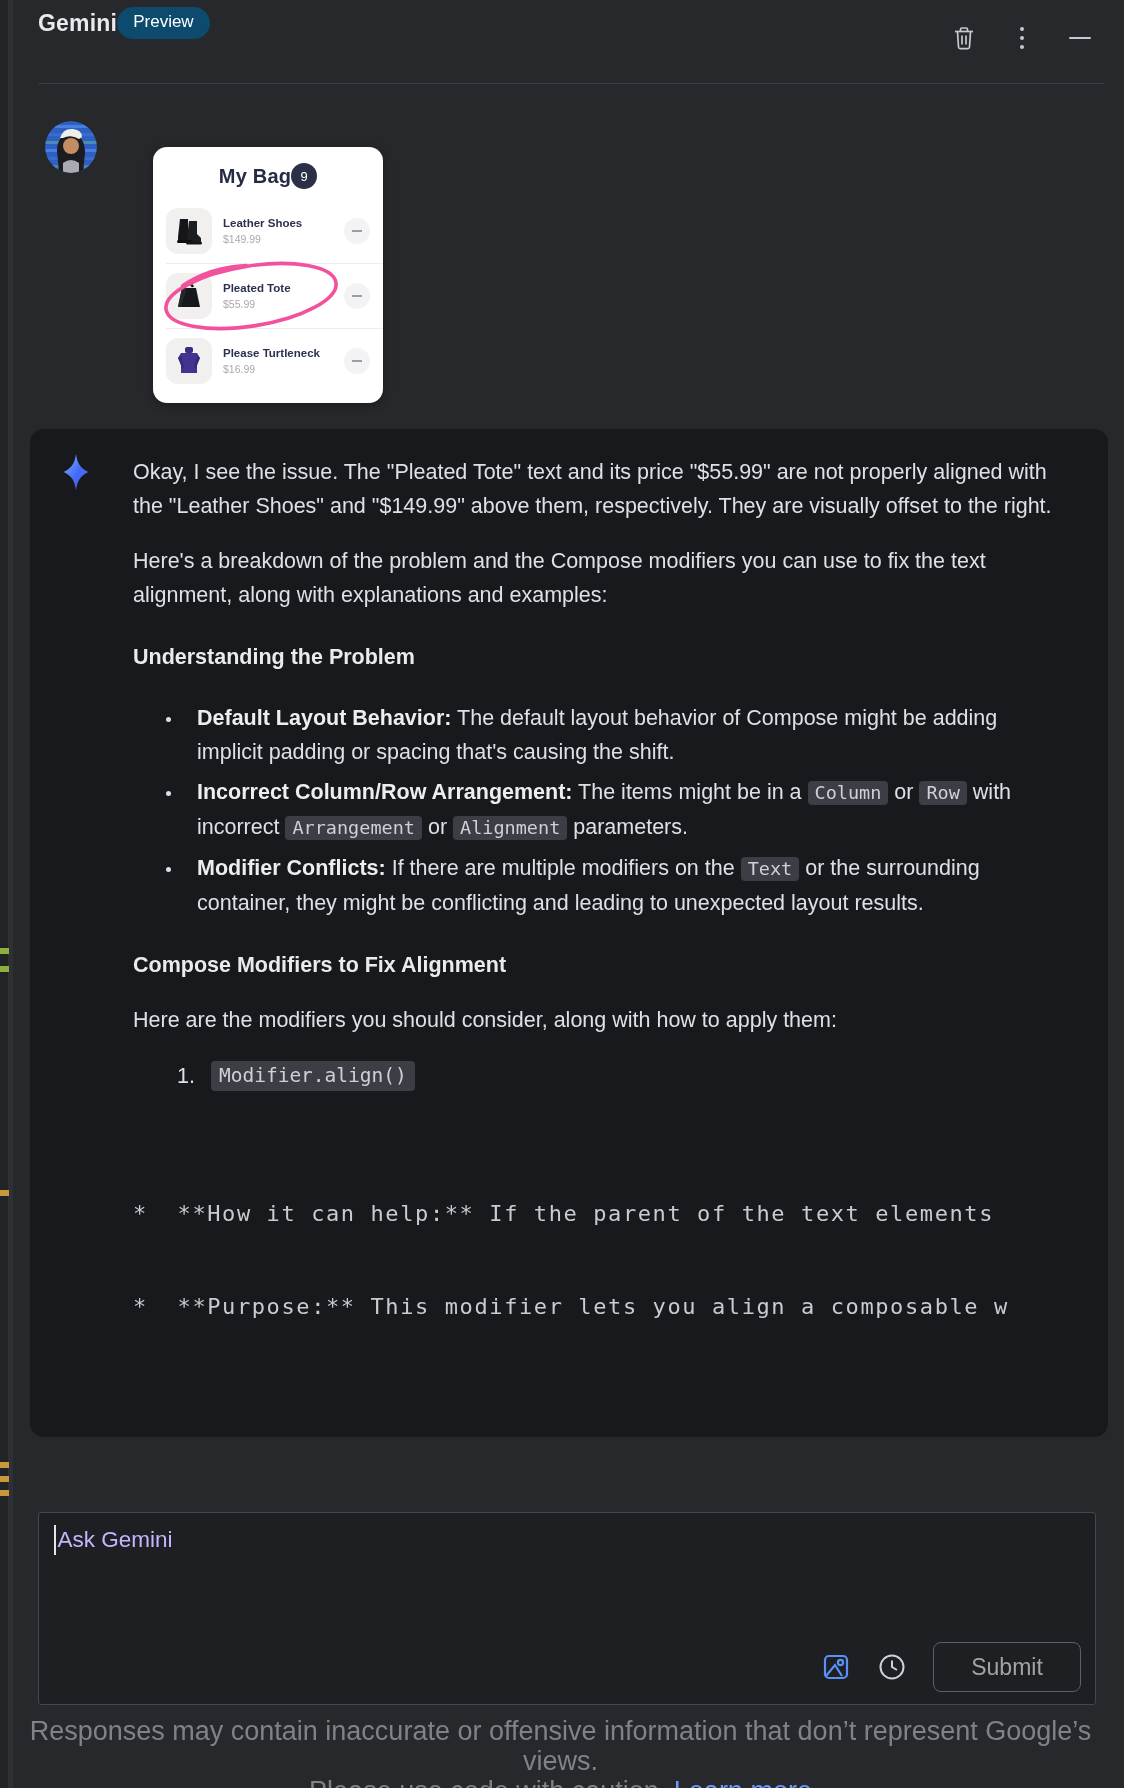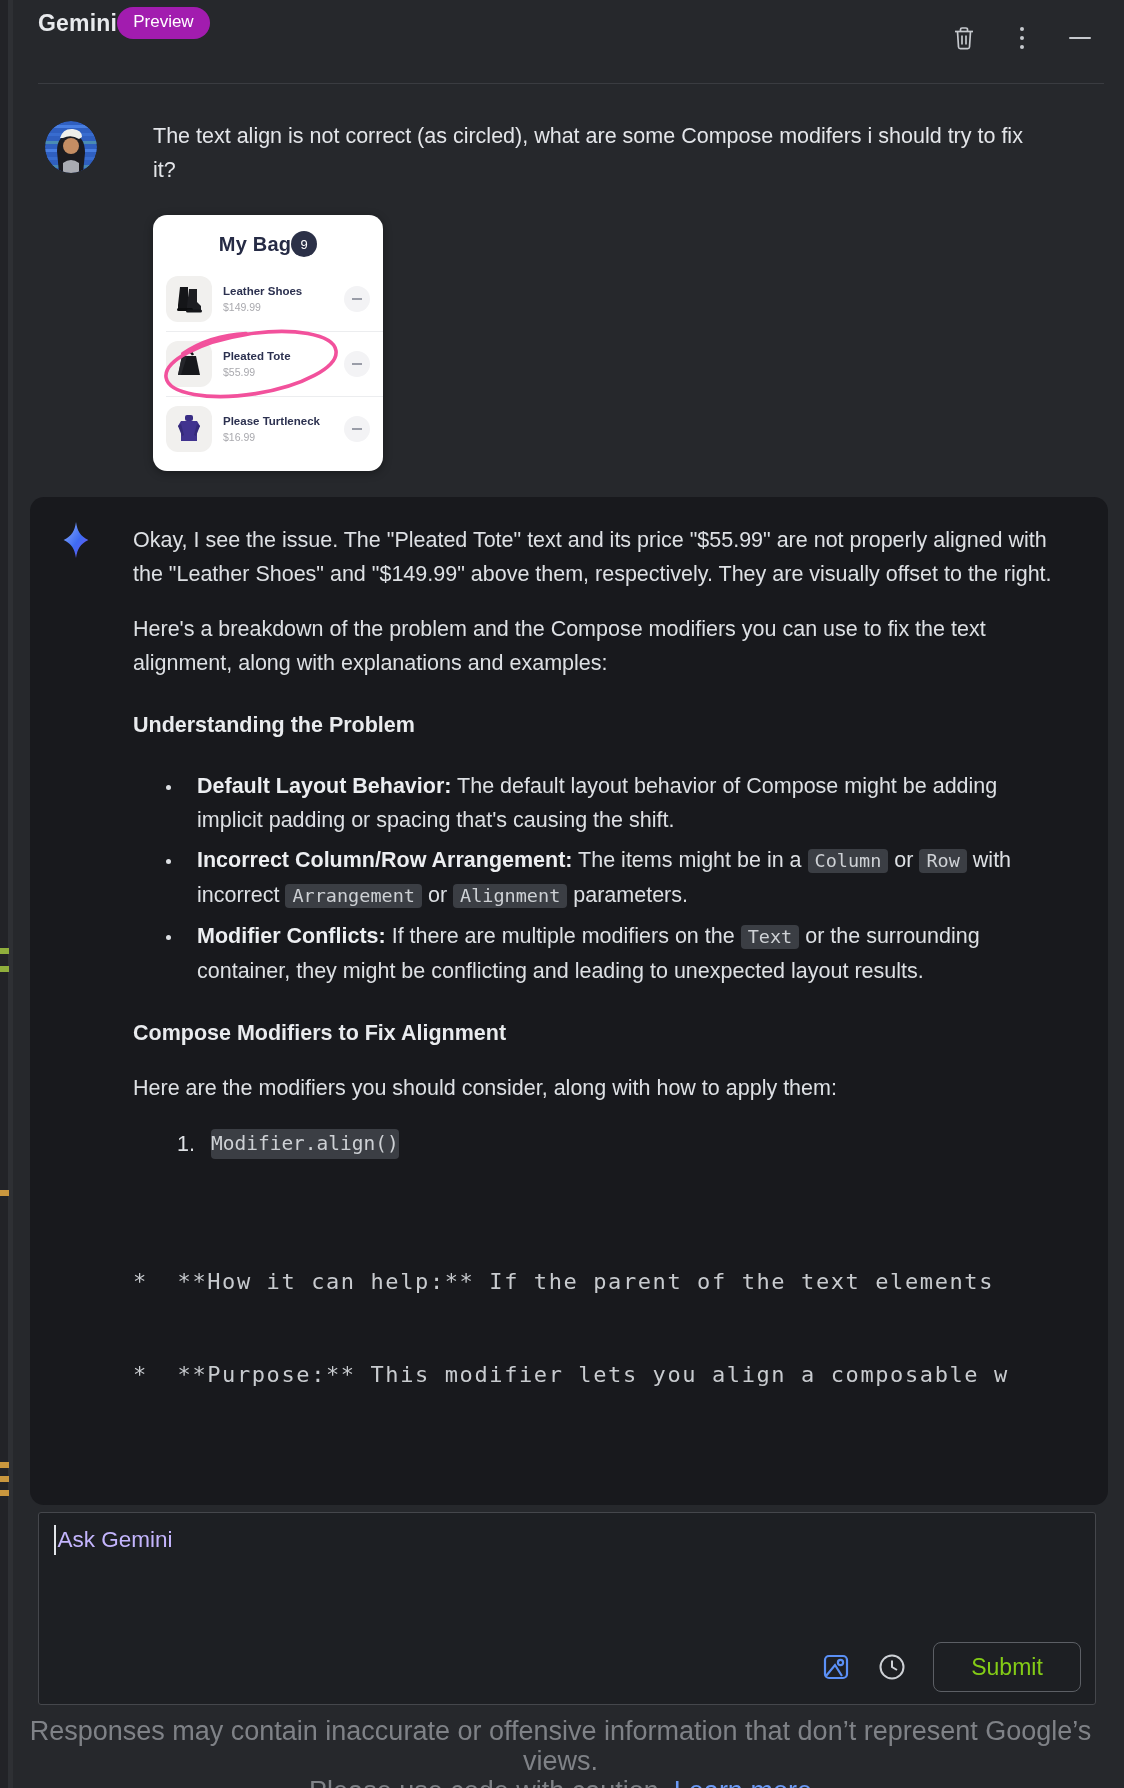--- a/index.html
+++ b/index.html
@@ -12,21 +12,21 @@
   .gutter .track { position:absolute; left:8px; top:0; width:5px; height:100%; background:#2e3034; }
   .tick { position:absolute; left:0; width:9px; height:6px; }
   .tick.green { background:#8fae3c; }
   .tick.gold  { background:#c9973e; }
 
   
   header { position:absolute; left:13px; right:0; top:0; height:84px; }
   header::after { content:""; position:absolute; left:25px; right:20px; bottom:0; height:1px; background:#3a3c41; }
   .title-wrap { position:absolute; left:25px; top:7px; display:flex; align-items:center; }
   .app-title { font-size:23px; font-weight:bold; color:#e8eaed; letter-spacing:.2px; }
-  .preview-badge { background:#a21caf; color:#fff; font-size:17px; padding:5px 16px 7px; border-radius:999px;text-align:right; }
+  .preview-badge { background:#0c4a6e; color:#fff; font-size:17px; padding:5px 16px 7px; border-radius:999px;text-align:right; }
   .header-actions { position:absolute; right:30px; top:24px; display:flex; align-items:center; gap:30px; }
   .hicon { width:28px; height:28px; display:flex; align-items:center; justify-content:center; cursor:pointer; }
   .dots { display:flex; flex-direction:column; gap:5px; }
   .dots i { width:4px; height:4px; border-radius:50%; background:#c6c9ce; }
   .min-bar { width:22px; height:2.5px; background:#c6c9ce; border-radius:2px; }
 
   
   main { position:absolute; left:13px; top:85px; right:0; }
 
   .user-turn { position:relative; padding:34px 24px 0 32px; }
@@ -59,35 +59,35 @@
   .bot-turn p { font-size:21.5px; line-height:34px; color:#dde0e4; margin:0 0 21px; }
   .bot-turn h3 { font-size:21.5px; line-height:34px; color:#e9ebee; margin:28px 0 21px; font-weight:bold; }
   .bot-turn ul { margin:27px 0 3px; padding-left:50px; list-style:disc; }
   .bot-turn li { font-size:21.5px; line-height:34px; color:#dde0e4; margin-bottom:6px; padding-left:14px; }
   .bot-turn li::marker { color:#dde0e4; font-size:17px; }
   b { color:#eceef1; }
   code.chip { font-family:"DejaVu Sans Mono","Liberation Mono",monospace; font-size:18.5px;
               background:#3b3e44; color:#ced1d5; border-radius:4px; padding:1px 7px 2px; }
   .num-line { margin:24px 0 0 44px; display:flex; align-items:center; gap:16px;
               font-size:21.5px; color:#dde0e4; }
-  .num-line code.chip { font-size:19.5px; padding:3px 0 4px; }
+  .num-line code.chip { font-size:19.5px; padding:3px 8px 4px; }
   .mono-block { margin:45px 0 0 0; font-family:"DejaVu Sans Mono","Liberation Mono",monospace;
                 font-size:22px; line-height:31px; letter-spacing:1.6px; color:#c8cbcf;
                 white-space:pre; overflow:hidden; }
 
   
   .input-box { position:absolute; left:38px; top:1512px; width:1058px; height:193px;
                background:#1d1f23; border:1px solid #45474c; border-radius:3px; cursor:text; }
   .ph-row { position:absolute; left:15px; top:12px; display:flex; align-items:center; }
   .caret { width:1.5px; height:30px; background:#e2e5e9; margin-right:2px; }
   .placeholder { font-size:22.5px; color:#c4b5fd; }
   .input-actions { position:absolute; right:14px; bottom:12px; display:flex; align-items:center; gap:26px; }
   .aicon { width:30px; height:30px; display:flex; align-items:center; justify-content:center; cursor:pointer; }
   .submit-btn { width:148px; height:50px; border:1px solid #5c5f65; border-radius:8px; background:transparent;
-                color:#84cc16; font-size:23px; font-family:"Liberation Sans",sans-serif; cursor:pointer; }
+                color:#a3a3a3; font-size:23px; font-family:"Liberation Sans",sans-serif; cursor:pointer; }
 
   
   .footer { position:absolute; left:13px; right:16px; top:1716px; text-align:center;
             font-size:27px; line-height:30px; color:#7f8287; }
   .footer a { color:#6c9af6; text-decoration:none; cursor:pointer; }
 </style>
 </head>
 <body>
 
 <div class="app">
@@ -148,21 +148,20 @@
             <rect y="28" width="52" height="3" fill="#4f86e8" opacity=".8"></rect>
             <rect y="36" width="52" height="3" fill="#3a6ed0" opacity=".9"></rect>
             <rect y="44" width="52" height="3" fill="#56a0ae" opacity=".6"></rect>
             <path d="M12 30 Q12 14 26 13 Q40 14 40 32 L38 52 L14 52 Z" fill="#1b1b20"></path>
             <circle cx="26" cy="25" r="8" fill="#c58d63"></circle>
             <path d="M15 17 Q18 7 28 8 Q37 9 37 16 L34 18 Q26 13 18 17 Z" fill="#efefea"></path>
             <path d="M18 42 Q26 36 34 42 L34 52 L18 52 Z" fill="#a9abb2"></path>
           </g>
         </svg>
       </span>
-      <div class="user-text">The text align is not correct (as circled), what are some Compose modifers i should try to fix it?</div>
 
       <div class="bag-card">
         <div class="bag-head">
           <span class="bag-title">My Bag</span>
           <span class="bag-badge">9</span>
         </div>
 
         <div class="bag-row">
           <span class="pimg">
             <svg width="34" height="32" viewBox="0 0 34 32">

